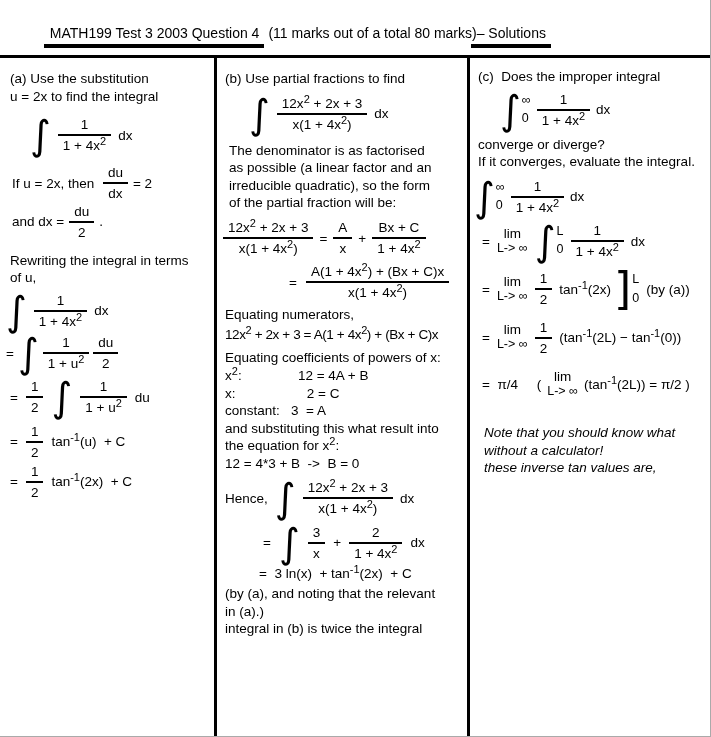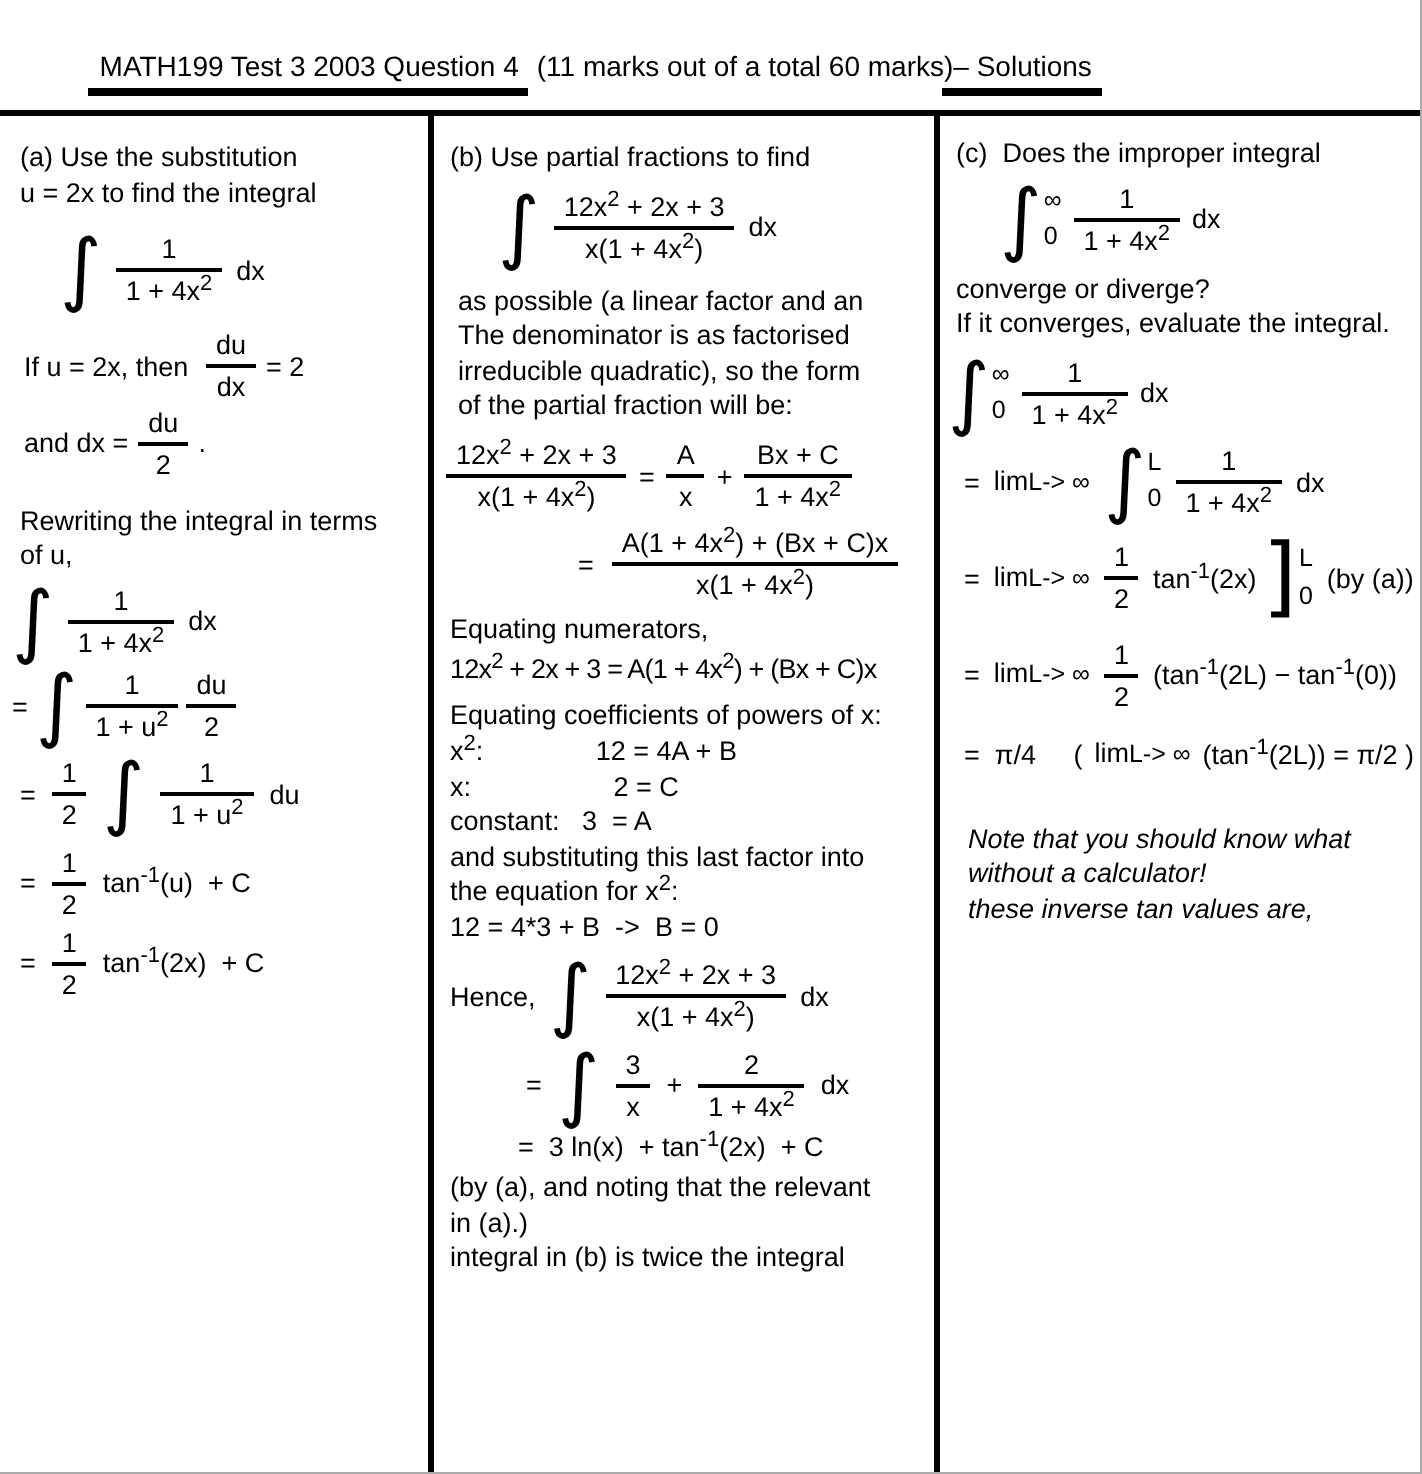--- a/index.html
+++ b/index.html
@@ -22,31 +22,31 @@
   .txt{line-height:1.3}
   .eq{display:flex;align-items:center;white-space:pre;gap:7px}
   .frac{display:inline-block;text-align:center;line-height:1.12;vertical-align:middle}
   .frac .num{display:block;border-bottom:2px solid #000;padding:0 5px 2px}
   .frac .den{display:block;padding:2px 5px 0}
   .int{font-family:"DejaVu Sans",sans-serif;font-size:40px;line-height:.85;display:inline-block}
   .bigop{display:inline-flex;align-items:stretch}
   .oplims{display:inline-flex;flex-direction:column;justify-content:space-between;font-size:12.5px;padding:0 0 2px 1px}
   .evalbr{display:inline-flex;align-items:stretch;margin-left:-4px}
   .rbr{font-family:"DejaVu Sans",sans-serif;font-size:44px;line-height:.78;display:inline-block}
-  .lim{display:inline-flex;flex-direction:row;align-items:flex-end;line-height:1.1}
+  .lim{display:inline-flex;flex-direction:column;align-items:center;line-height:1.1}
   .lim-sub{font-size:12.5px}
   sup{font-size:11px;line-height:0;vertical-align:5px}
   .tight{letter-spacing:-0.4px;white-space:pre}
   .note{font-style:italic}
 </style>
 </head>
 <body>
 
 <div class="header">
-  <span class="u">MATH199 Test 3 2003 Question 4</span><span class="hdr-marks">(11 marks out of a total 60 marks)</span><span class="u hdr-solutions">– Solutions</span>
+  <span class="u">MATH199 Test 3 2003 Question 4</span><span class="hdr-marks">(11 marks out of a total 80 marks)</span><span class="u hdr-solutions">– Solutions</span>
 </div>
 
 <div class="content">
 
   <section class="col col-a">
     <div class="txt">
       <span class="line">(a) Use the substitution</span>
       <span class="line">u = 2x to find the integral</span>
     </div>
 
@@ -110,22 +110,22 @@
   <section class="col col-b">
     <span class="line">(b) Use partial fractions to find</span>
 
     <div class="eq" style="margin:8px 0 6px 24px">
       <span class="int">∫</span>
       <span class="frac"><span class="num">12x<sup>2</sup> + 2x + 3</span><span class="den">x(1 + 4x<sup>2</sup>)</span></span>
       <span>dx</span>
     </div>
 
     <div class="txt" style="margin:10px 0 8px 4px">
+      <span class="line">The denominator is as factorised</span>
       <span class="line">as possible (a linear factor and an</span>
-      <span class="line">The denominator is as factorised</span>
       <span class="line">irreducible quadratic), so the form</span>
       <span class="line">of the partial fraction will be:</span>
     </div>
 
     <div class="eq" style="margin:6px 0 6px -2px;gap:6px">
       <span class="frac"><span class="num">12x<sup>2</sup> + 2x + 3</span><span class="den">x(1 + 4x<sup>2</sup>)</span></span>
       <span>=</span>
       <span class="frac"><span class="num">A</span><span class="den">x</span></span>
       <span>+</span>
       <span class="frac"><span class="num">Bx + C</span><span class="den">1 + 4x<sup>2</sup></span></span>
@@ -139,21 +139,21 @@
     <span class="line" style="margin-top:4px">Equating numerators,</span>
     <span class="line tight" style="margin-top:2px">12x<sup>2</sup> + 2x + 3 = A(1 + 4x<sup>2</sup>) + (Bx + C)x</span>
 
     <span class="line" style="margin-top:6px">Equating coefficients of powers of x:</span>
     <div>
       <span class="line">x<sup>2</sup>:               12 = 4A + B</span>
       <span class="line">x:                   2 = C</span>
       <span class="line">constant:   3  = A</span>
     </div>
 
-    <span class="line">and substituting this last factor into</span>
+    <span class="line">and substituting this what result into</span>
     <span class="line">the equation for x<sup>2</sup>:</span>
     <span class="line">12 = 4*3 + B  -&gt;  B = 0</span>
 
     <div class="eq" style="margin:8px 0 6px 0;">
       <span>Hence,</span>
       <span class="int">∫</span>
       <span class="frac"><span class="num">12x<sup>2</sup> + 2x + 3</span><span class="den">x(1 + 4x<sup>2</sup>)</span></span>
       <span>dx</span>
     </div>
 

